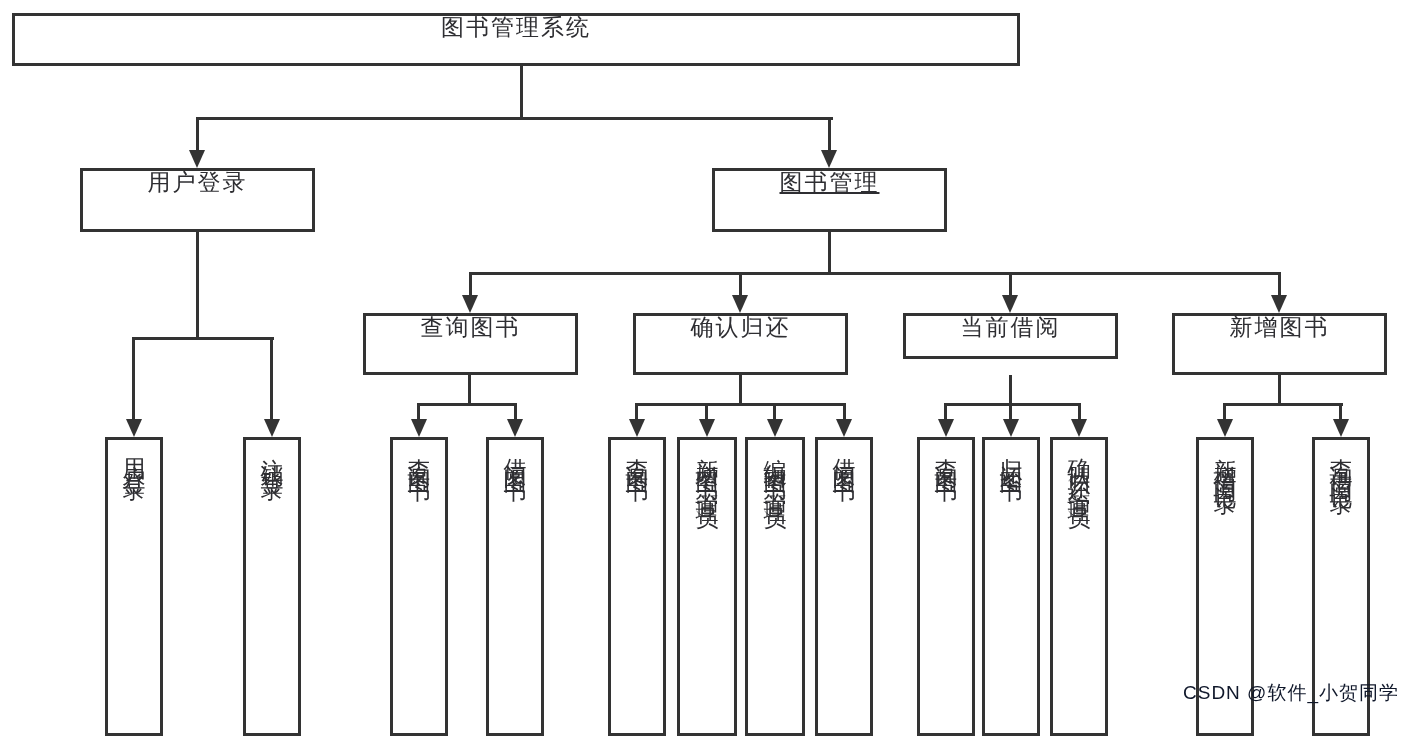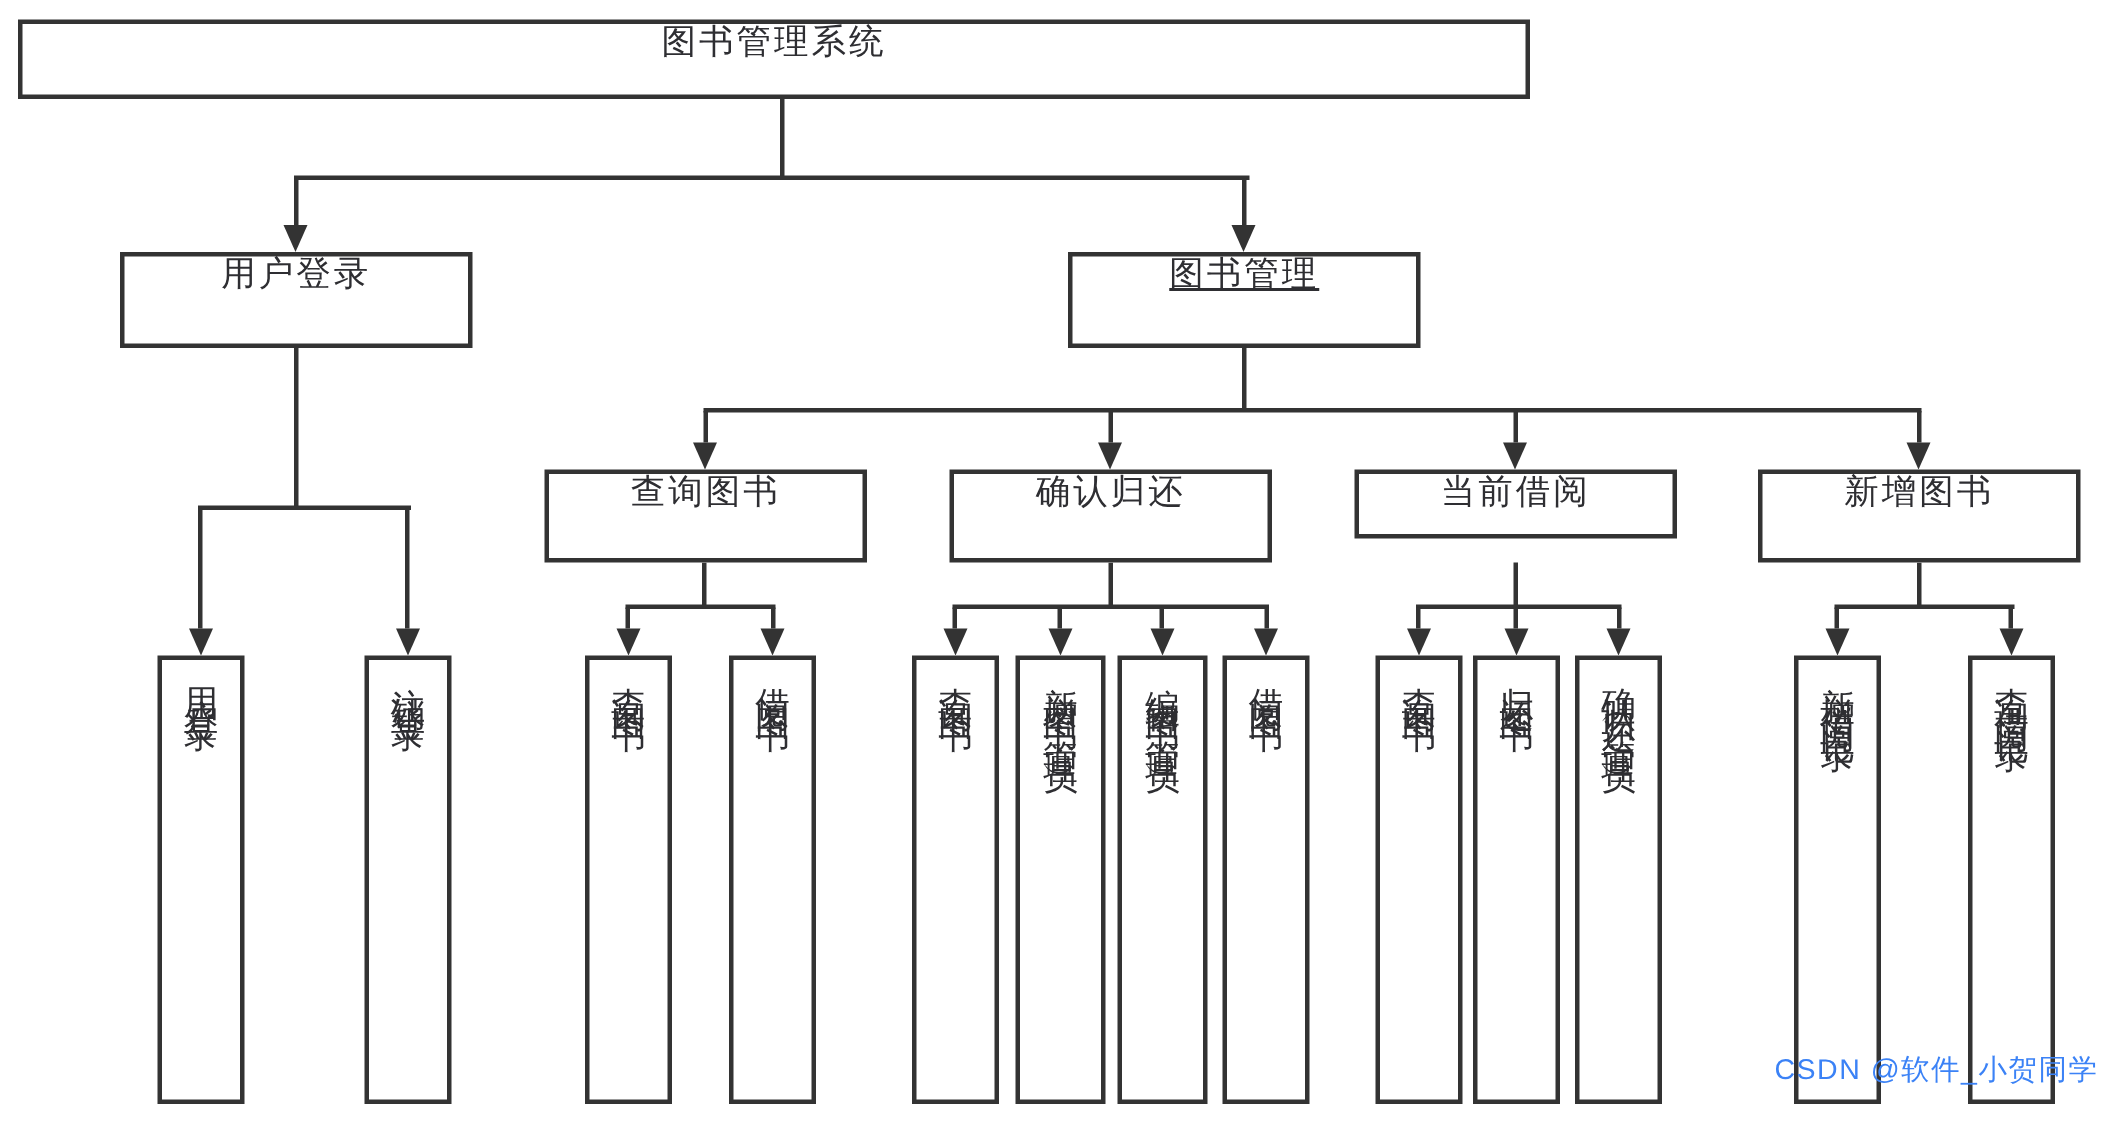--- a/index.html
+++ b/index.html
@@ -169,14 +169,14 @@
       <div class="node v" style="left: 1050px; top: 437px; width: 58px; height: 299px; border-color: rgb(51, 51, 51);">
         <span style="color: rgb(46, 46, 50);">确认归还（管理员）</span>
       </div>
       <div class="node v" style="left: 1196px; top: 437px; width: 58px; height: 299px; border-color: rgb(51, 51, 51);">
         <span style="color: rgb(46, 46, 50);">新增借阅记录</span>
       </div>
       <div class="node v" style="left: 1312px; top: 437px; width: 58px; height: 299px; border-color: rgb(51, 51, 51);">
         <span style="color: rgb(46, 46, 50);">查询借阅记录</span>
       </div>
     </div>
-  <div class="watermark" style="left: 1183px; top: 700px; color: #3b82f6;">CSDN @软件_小贺同学</div>
+  <div class="watermark" style="left: 1183px; top: 680px; color: #0f172a;">CSDN @软件_小贺同学</div>
 </div>
 
 </body></html>

